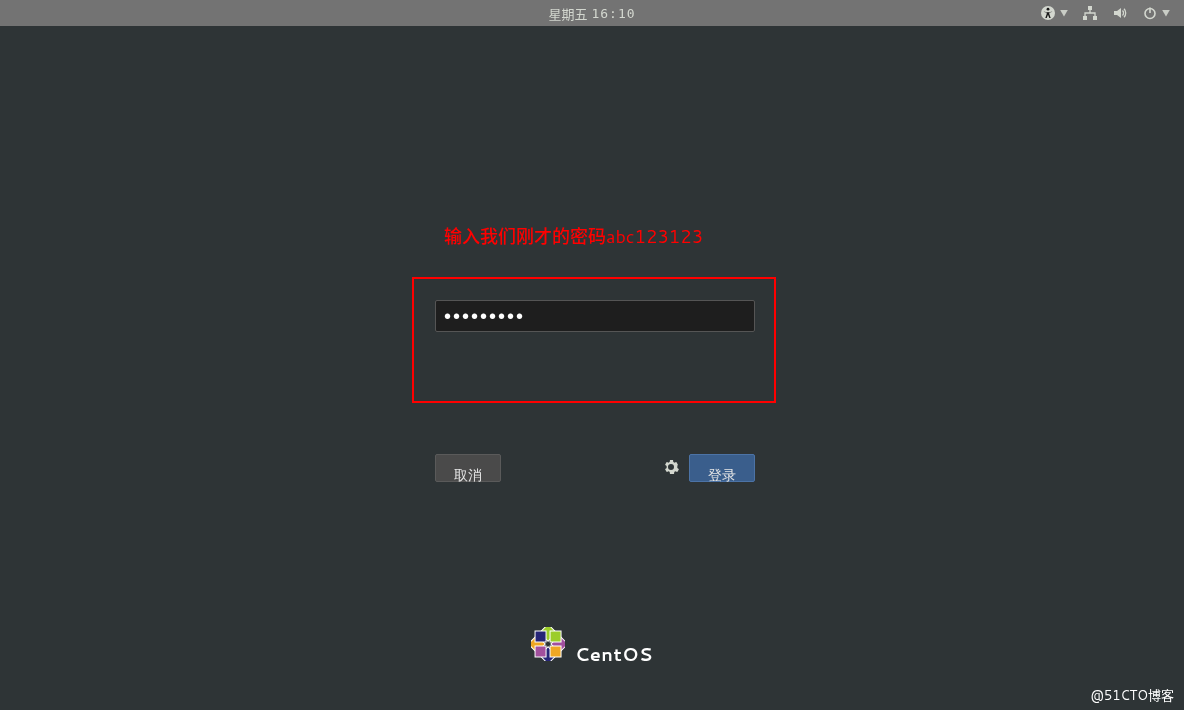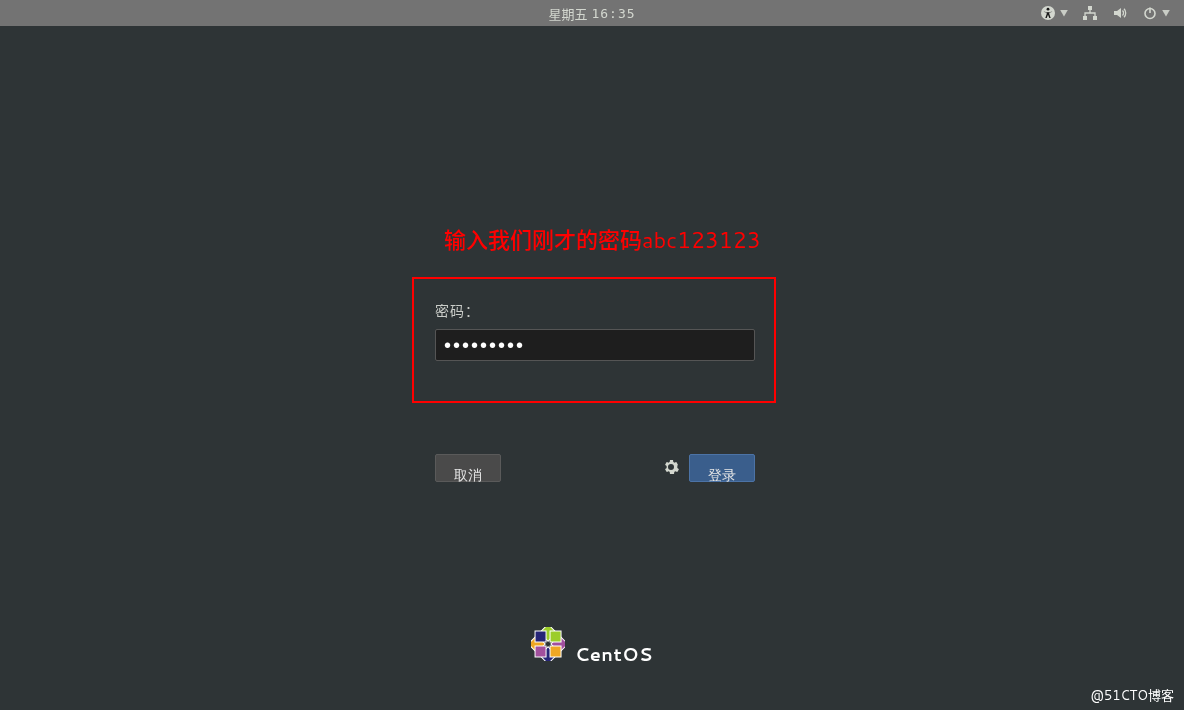--- a/index.html
+++ b/index.html
@@ -48,21 +48,21 @@
   .tb-item { display: flex; align-items: center; gap: 4px; cursor: pointer; }
   .tb-icon { display: inline-flex; }
   .tb-caret { font-size: 8px; opacity: .9; }
 
   
   .annotation {
     position: absolute;
     left: 444px;
     top: 222px;
     color: #ff0000;
-    font-size: 22px;
+    font-size: 18px;
     font-weight: 500;
   }
 
   
   .annotation-box {
     position: absolute;
     left: 412px;
     top: 277px;
     width: 364px;
     height: 126px;
@@ -156,21 +156,21 @@
     color: #ffffff;
     font-size: 13px;
   }
 </style>
 </head>
 <body>
 
 <div class="topbar">
   <div class="topbar-center">
     <span>星期五</span>
-    <span class="clock">16:35</span>
+    <span class="clock">16:10</span>
   </div>
   <div class="topbar-right">
     <div class="tb-item">
       <span class="tb-icon">
         <svg width="16" height="16" viewBox="0 0 16 16">
             <circle cx="8" cy="8" r="7" fill="#d3d7cf"></circle>
             <circle cx="8" cy="4.2" r="1.4" fill="#1a1a1a"></circle>
             <path d="M3.5 6.5 Q8 8 12.5 6.5 L11 7.3 L9.3 7.6 L9.3 9 L10.7 13 L9.3 13 L8 9.8 L6.7 13 L5.3 13 L6.7 9 L6.7 7.6 L5 7.3 Z" fill="#1a1a1a"></path>
           </svg>
       </span>
@@ -205,21 +205,20 @@
       <span class="tb-caret">▼</span>
     </div>
   </div>
 </div>
 
 <div class="annotation">输入我们刚才的密码abc123123</div>
 
 <div class="annotation-box"></div>
 
 <div class="login-panel">
-  <div class="field-label">密码：</div>
   <div class="password-row">
     <input type="password" class="password-input" value="●●●●●●●●●" style="">
   </div>
 </div>
 
 <div class="buttons-row">
   <button class="btn">取消</button>
   <div class="right-group">
     <button class="gear-btn">
       <span>

